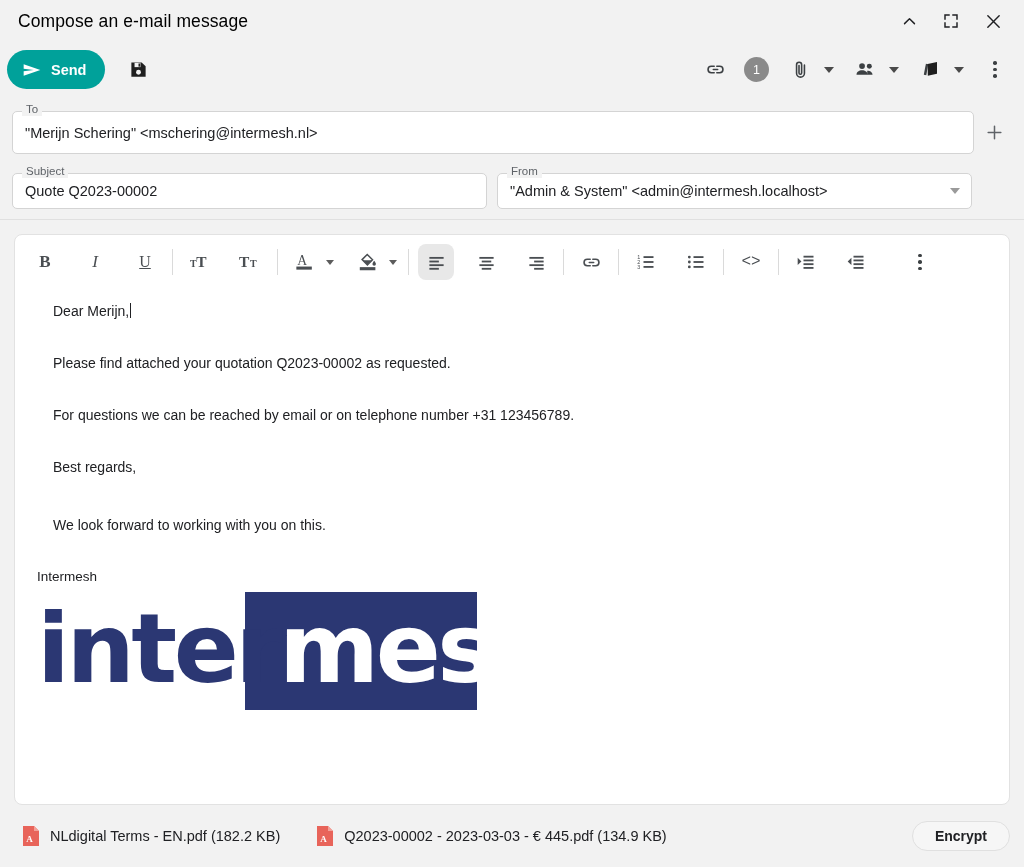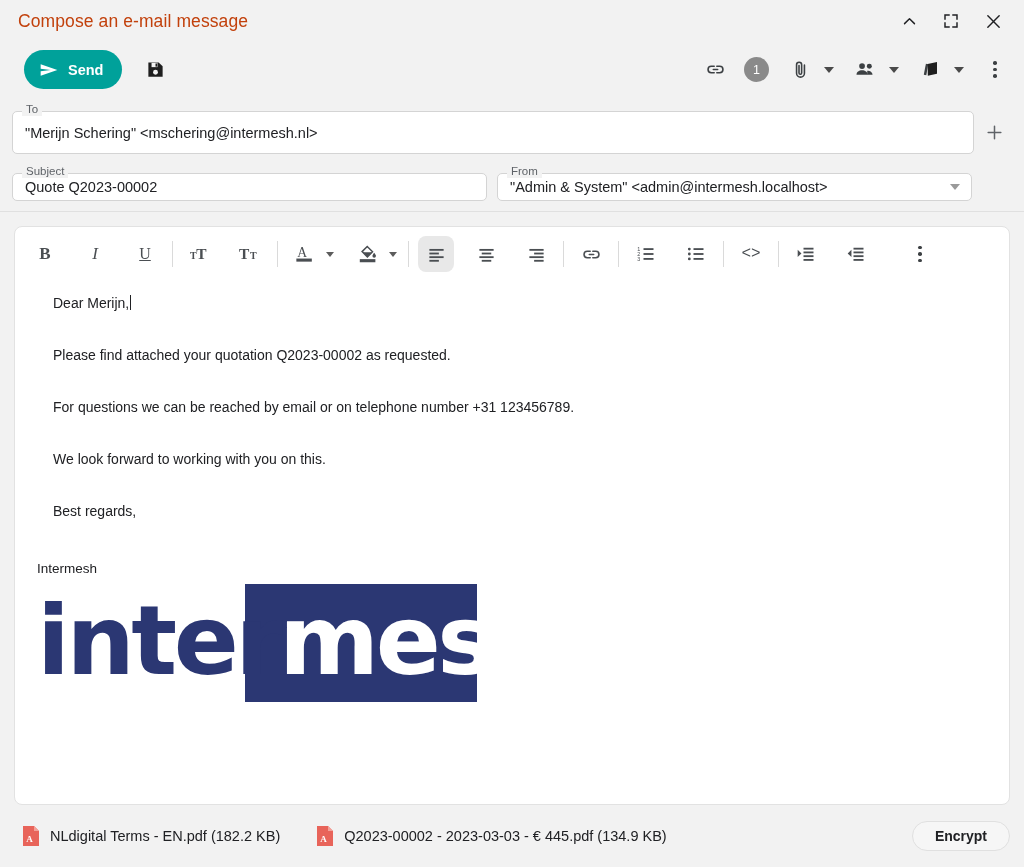--- a/index.html
+++ b/index.html
@@ -12,33 +12,33 @@
   }
   #app { width: 1024px; height: 867px; position: relative; background: #f2f2f2; display: flex; flex-direction: column; }
 
   
   .titlebar {
     height: 42px; flex: 0 0 42px;
     display: flex; align-items: center;
     padding: 0 14px 0 18px;
     background: #f2f2f2;
   }
-  .win-title { font-size: 17.5px; color: #c2410c; letter-spacing: .1px; }
+  .win-title { font-size: 17.5px; color: #000000; letter-spacing: .1px; }
   .win-ctrls { margin-left: auto; display: flex; align-items: center; gap: 8px; }
   .wbtn {
     width: 34px; height: 34px; border-radius: 50%;
     display: flex; align-items: center; justify-content: center;
     cursor: pointer; background: transparent; border: none;
   }
 
   
   .actionbar {
     height: 55px; flex: 0 0 55px;
     display: flex; align-items: center;
-    padding: 0 10px 0 24px;
+    padding: 0 10px 0 7px;
     background: #f2f2f2;
   }
   .send-btn {
     display: flex; align-items: center; gap: 9px;
     height: 39px; padding: 0 19px 0 15px;
     background: #00a19a; color: #fff;
     border: none; border-radius: 20px;
     font-size: 14.5px; font-weight: bold; cursor: pointer;
     font-family: "Liberation Sans", sans-serif;
   }
@@ -69,21 +69,21 @@
   }
   .dots { display: flex; flex-direction: column; gap: 3px; align-items: center; }
   .dots i { width: 3.5px; height: 3.5px; border-radius: 50%; background: #3c4043; display: block; }
 
   
   .fields { background: #f2f2f2; padding: 4px 10px 10px 12px; border-bottom: 1px solid #e0e0e0; }
   .field-row { display: flex; align-items: flex-start; }
   .fld {
     position: relative; background: #fff;
     border: 1px solid #d4d4d4; border-radius: 5px;
-    height: 28px; display: flex; align-items: center;
+    height: 36px; display: flex; align-items: center;
     padding: 0 12px;
   }
   .fld-label {
     position: absolute; top: -8px; left: 9px;
     background: #f2f2f2; padding: 0 4px;
     font-size: 11.5px; color: #5f6368; line-height: 1;
   }
   .fld-val { font-size: 14.5px; color: #202124; white-space: nowrap; overflow: hidden; }
   .to-wrap { flex: 1; margin-top: 10px; }
   .to-wrap .fld { height: 43px; }
@@ -455,22 +455,22 @@
               <i></i>
               <i></i>
             </span>
         </button>
       </div>
 
       <div class="body-area">
         <p><span>Dear Merijn,</span><span class="caretline"></span></p>
         <p>Please find attached your quotation Q2023-00002 as requested.</p>
         <p>For questions we can be reached by email or on telephone number +31 123456789.</p>
+        <p style="margin-bottom:40px">Best regards,</p>
         <p>We look forward to working with you on this.</p>
-        <p style="margin-bottom:40px">Best regards,</p>
         <div class="sig-name">Intermesh</div>
         <div class="logo">
           <div class="logo-box"></div>
           <div class="logo-text"><span class="logo-a">inter</span><span class="logo-b">mesh</span></div>
         </div>
       </div>
 
     </div>
   </div>
 

